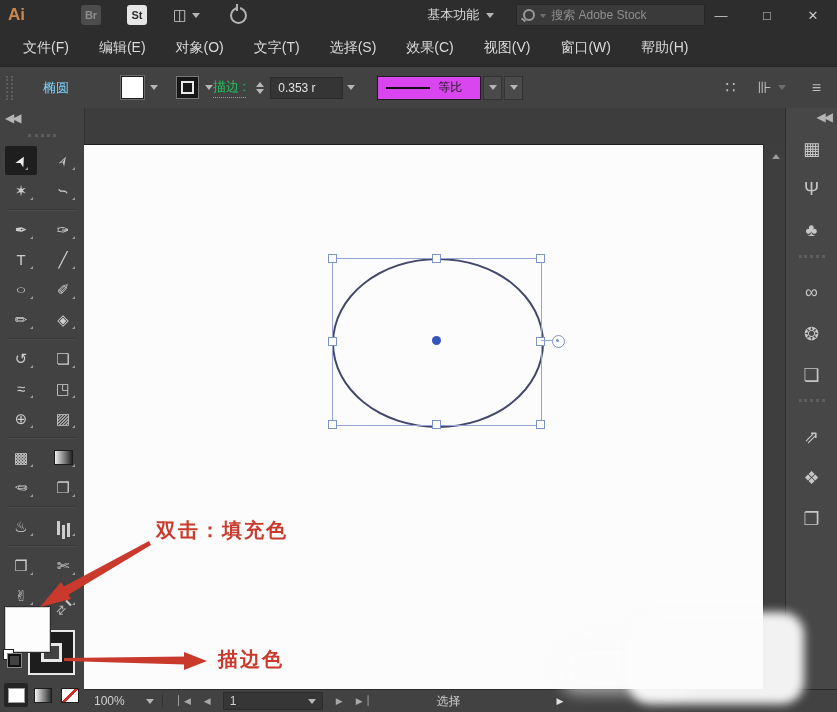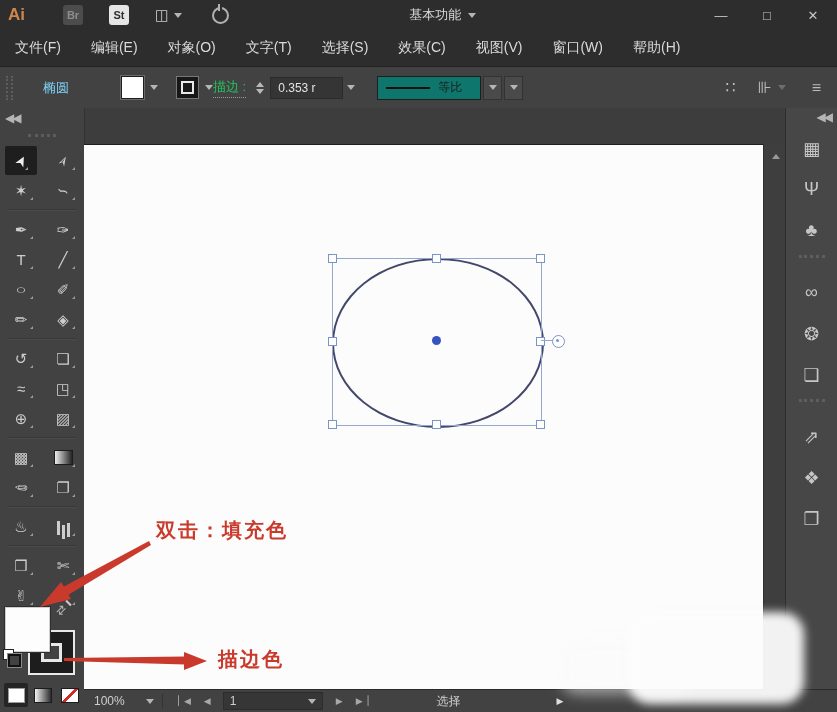--- a/index.html
+++ b/index.html
@@ -4,57 +4,57 @@
 <style>
   html,body{margin:0;padding:0;background:#222;}
   .app{position:relative;width:837px;height:712px;background:#3d3d3d;overflow:hidden;
        font-family:"Liberation Sans","DejaVu Sans",sans-serif;color:#d6d6d6;-webkit-font-smoothing:antialiased;}
 
   
   .titlebar{position:absolute;top:0;left:0;right:0;height:30px;background:#2d2d2d;display:flex;align-items:center;}
   .ai-logo{margin-left:8px;font-size:17px;font-weight:bold;color:#cd874d;letter-spacing:0;}
   .badge{width:20px;height:20px;border-radius:3px;display:flex;align-items:center;justify-content:center;
          font-size:11px;font-weight:bold;}
-  .badge.br{margin-left:38px;background:#4c4c4c;color:#8d8d8d;}
+  .badge.br{margin-left:56px;background:#4c4c4c;color:#8d8d8d;}
   .badge.st{margin-left:26px;background:#e6e6e6;color:#2e2e2e;}
   .arrange-docs{margin-left:26px;font-size:15px;color:#c9c9c9;display:flex;align-items:center;gap:5px;}
   .power{margin-left:30px;width:13px;height:13px;border:2px solid #b2b2b2;border-radius:50%;position:relative;}
   .power::after{content:"";position:absolute;left:4px;top:-5px;width:2px;height:7px;background:#2d2d2d;border-left:2px solid #b2b2b2;}
   .workspace{margin-left:180px;font-size:13px;color:#d9d9d9;display:flex;align-items:center;gap:7px;}
   .searchbox{margin-left:22px;width:175px;height:20px;background:#3a3a3a;border:1px solid #272727;border-radius:2px;
              display:flex;align-items:center;padding:0 6px;gap:4px;}
   .mag{width:8px;height:8px;border:2px solid #9a9a9a;border-radius:50%;position:relative;flex:0 0 auto;}
   .mag::after{content:"";position:absolute;width:5px;height:2px;background:#9a9a9a;transform:rotate(40deg);left:-4px;top:8px;}
   .searchtext{font-size:12px;color:#8f8f8f;white-space:nowrap;overflow:hidden;}
   .wincontrols{position:absolute;right:6px;top:0;height:30px;display:flex;align-items:center;gap:26px;padding-right:8px;}
   .winbtn{font-size:13px;color:#c6c6c6;width:20px;text-align:center;}
   .chev{width:0;height:0;border:4px solid transparent;border-top:5px solid #b5b5b5;margin-top:4px;display:inline-block;}
   .chev.dim{border-top-color:#6e6e6e;}
 
   
   .menubar{position:absolute;top:30px;left:0;right:0;height:36px;background:#2d2d2d;border-bottom:1px solid #232323;
-           display:flex;align-items:center;}
+           display:flex;align-items:center;padding-left:8px;}
   .menuitem{padding:0 15px;font-size:14px;color:#dadada;}
 
   
   .optionsbar{position:absolute;top:67px;left:0;right:0;height:41px;background:#424242;display:flex;align-items:center;}
   .obar-grip{width:3px;height:24px;border-left:2px dotted #5d5d5d;border-right:2px dotted #5d5d5d;margin-left:6px;}
   .toolname{margin-left:30px;font-size:13px;color:#7dd3fc;}
   .fillctl{margin-left:52px;display:flex;align-items:center;gap:6px;}
   .fillsw{width:21px;height:21px;background:#fff;border:1px solid #1f1f1f;box-shadow:0 0 0 1px #6b6b6b;}
   .strokectl{margin-left:18px;display:flex;align-items:center;gap:6px;}
   .strokesw{width:21px;height:21px;background:#171717;border:1px solid #777;display:flex;align-items:center;justify-content:center;}
   .strokesw i{display:block;width:9px;height:9px;border:2px solid #e8e8e8;}
   .stroke-label{font-size:13px;color:#22c55e;border-bottom:1px dotted #9a9a9a;padding-bottom:1px;}
   .stepper{margin-left:10px;display:flex;flex-direction:column;gap:2px;align-items:center;}
   .tri-up{width:0;height:0;border:4px solid transparent;border-bottom:5px solid #b9b9b9;}
   .tri-dn{width:0;height:0;border:4px solid transparent;border-top:5px solid #b9b9b9;}
   .weightbox{margin-left:6px;width:64px;height:20px;background:#353535;border:1px solid #2b2b2b;color:#e3e3e3;
              font-size:12px;display:flex;align-items:center;padding-left:7px;white-space:nowrap;overflow:hidden;}
-  .ldrop{height:22px;background:#0f766e;border:1px solid #1e1e1e;display:flex;align-items:center;padding:0 8px;gap:8px;}
+  .ldrop{height:22px;background:#d946ef;border:1px solid #1e1e1e;display:flex;align-items:center;padding:0 8px;gap:8px;}
   .ldrop .line{height:2px;background:#111;}
   .ldrop .lbl{font-size:12px;color:#1c1c1c;white-space:nowrap;}
   .chevbtn{width:17px;height:22px;display:flex;align-items:center;justify-content:center;background:#4a4a4a;border:1px solid #333;margin-left:2px;}
   .obar-right{position:absolute;right:0;top:0;height:41px;display:flex;align-items:center;}
   .obicon{color:#bdbdbd;font-size:16px;}
 
   
   .toolbar{position:absolute;top:108px;left:0;width:84px;bottom:0;background:#424242;border-right:1px solid #313131;}
   .tb-collapse{position:absolute;top:3px;left:5px;font-size:12px;color:#b5b5b5;letter-spacing:-2px;}
   .tb-grip{position:absolute;top:26px;left:28px;width:28px;border-top:3px dotted #5c5c5c;}
@@ -151,20 +151,25 @@
     <span class="badge st">St</span>
     <span class="arrange-docs">
       <span>◫</span>
       <span class="chev"></span>
     </span>
     <span class="power"></span>
     <span class="workspace">
       <span>基本功能</span>
       <span class="chev"></span>
     </span>
+    <span class="searchbox">
+      <span class="mag"></span>
+      <span class="chev dim" style="transform:scale(.8);"></span>
+      <span class="searchtext">搜索 Adobe Stock</span>
+    </span>
     <span class="wincontrols">
 
     <span class="winbtn">—</span>
         <span class="winbtn">□</span>
         <span class="winbtn">✕</span>
       </span>
   </div>
 
   <div class="menubar">
 

